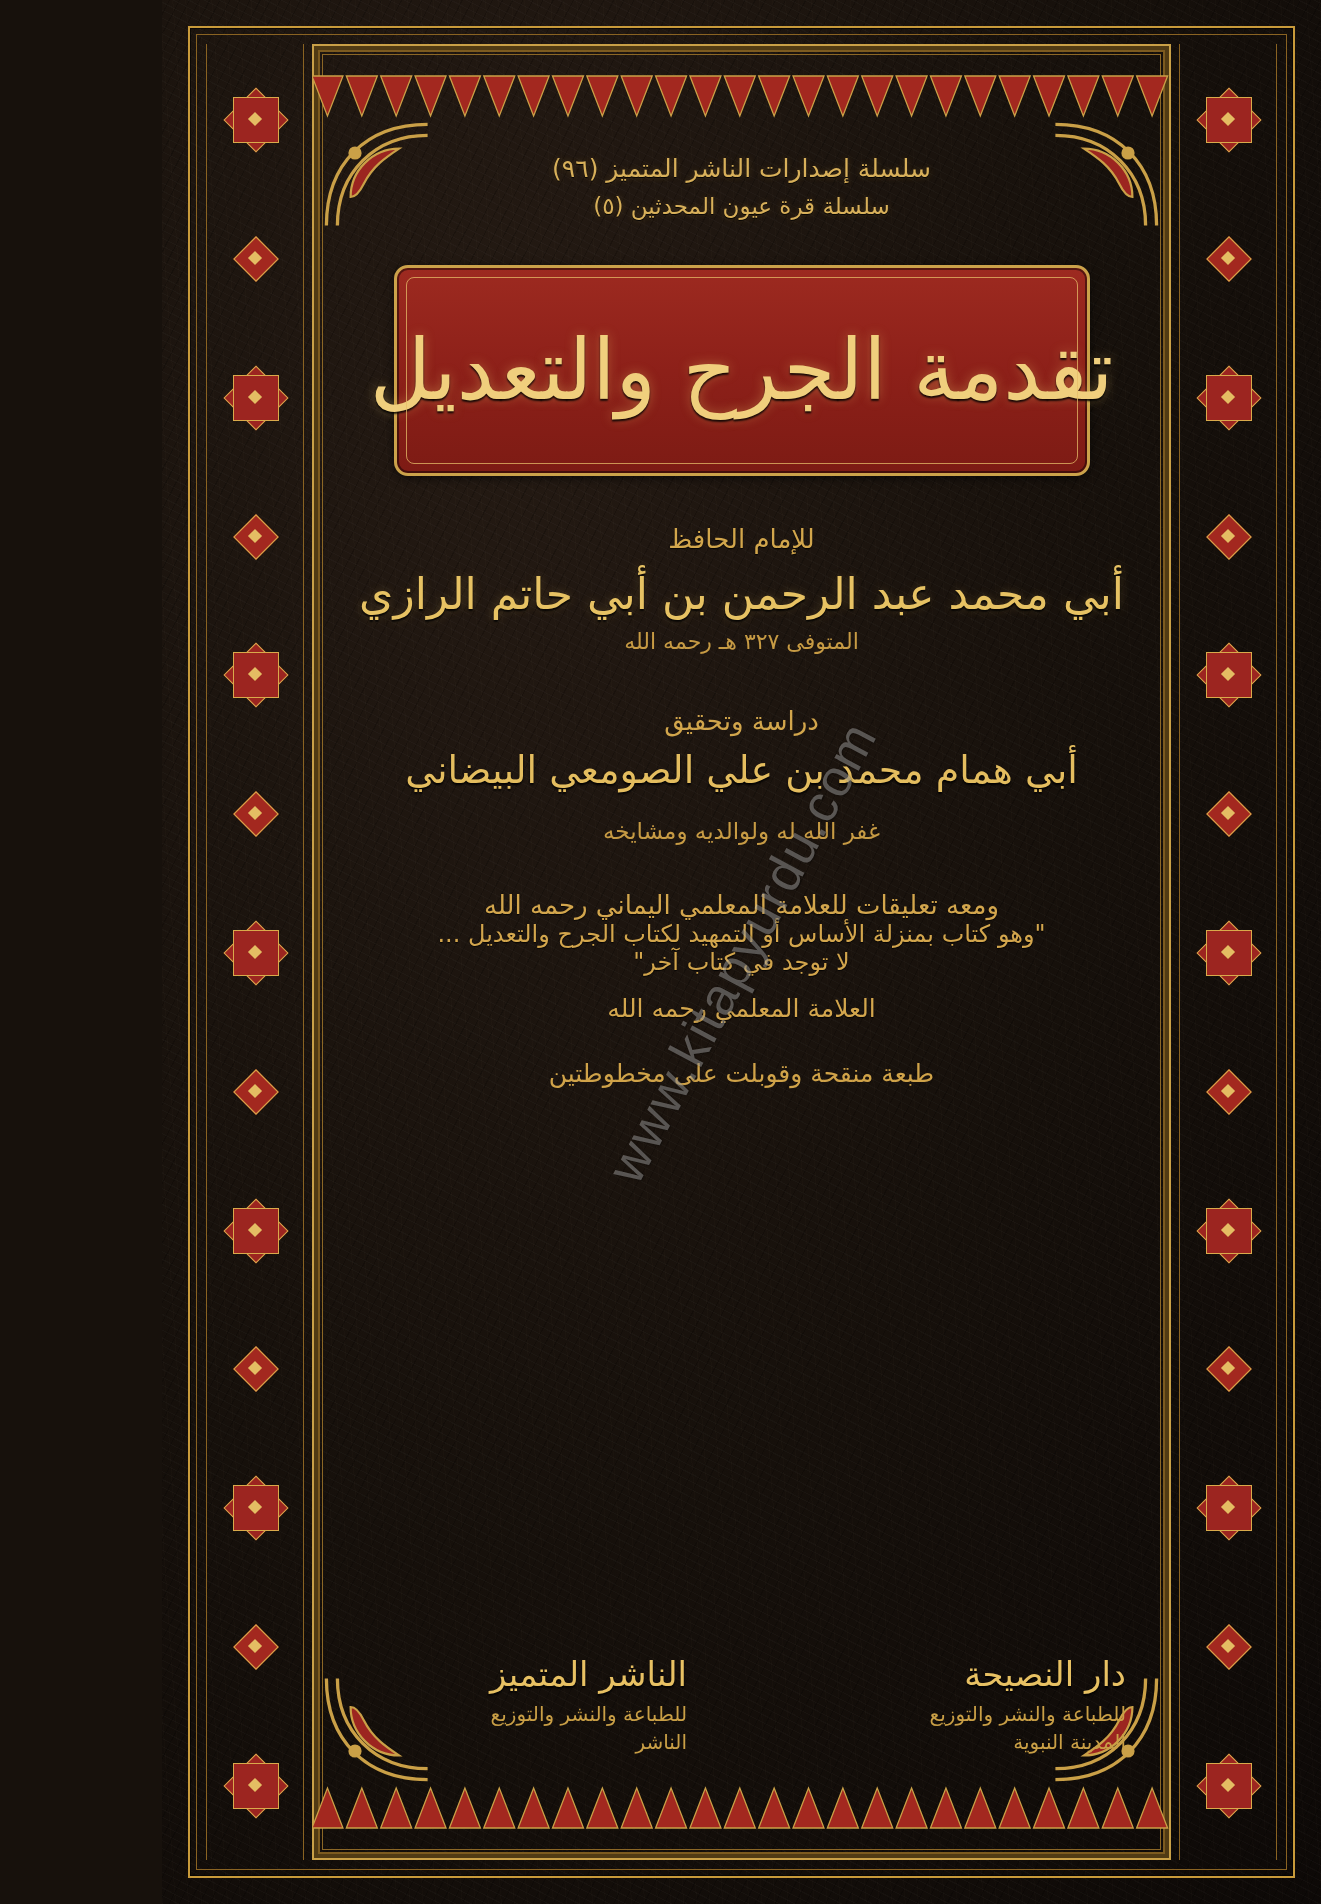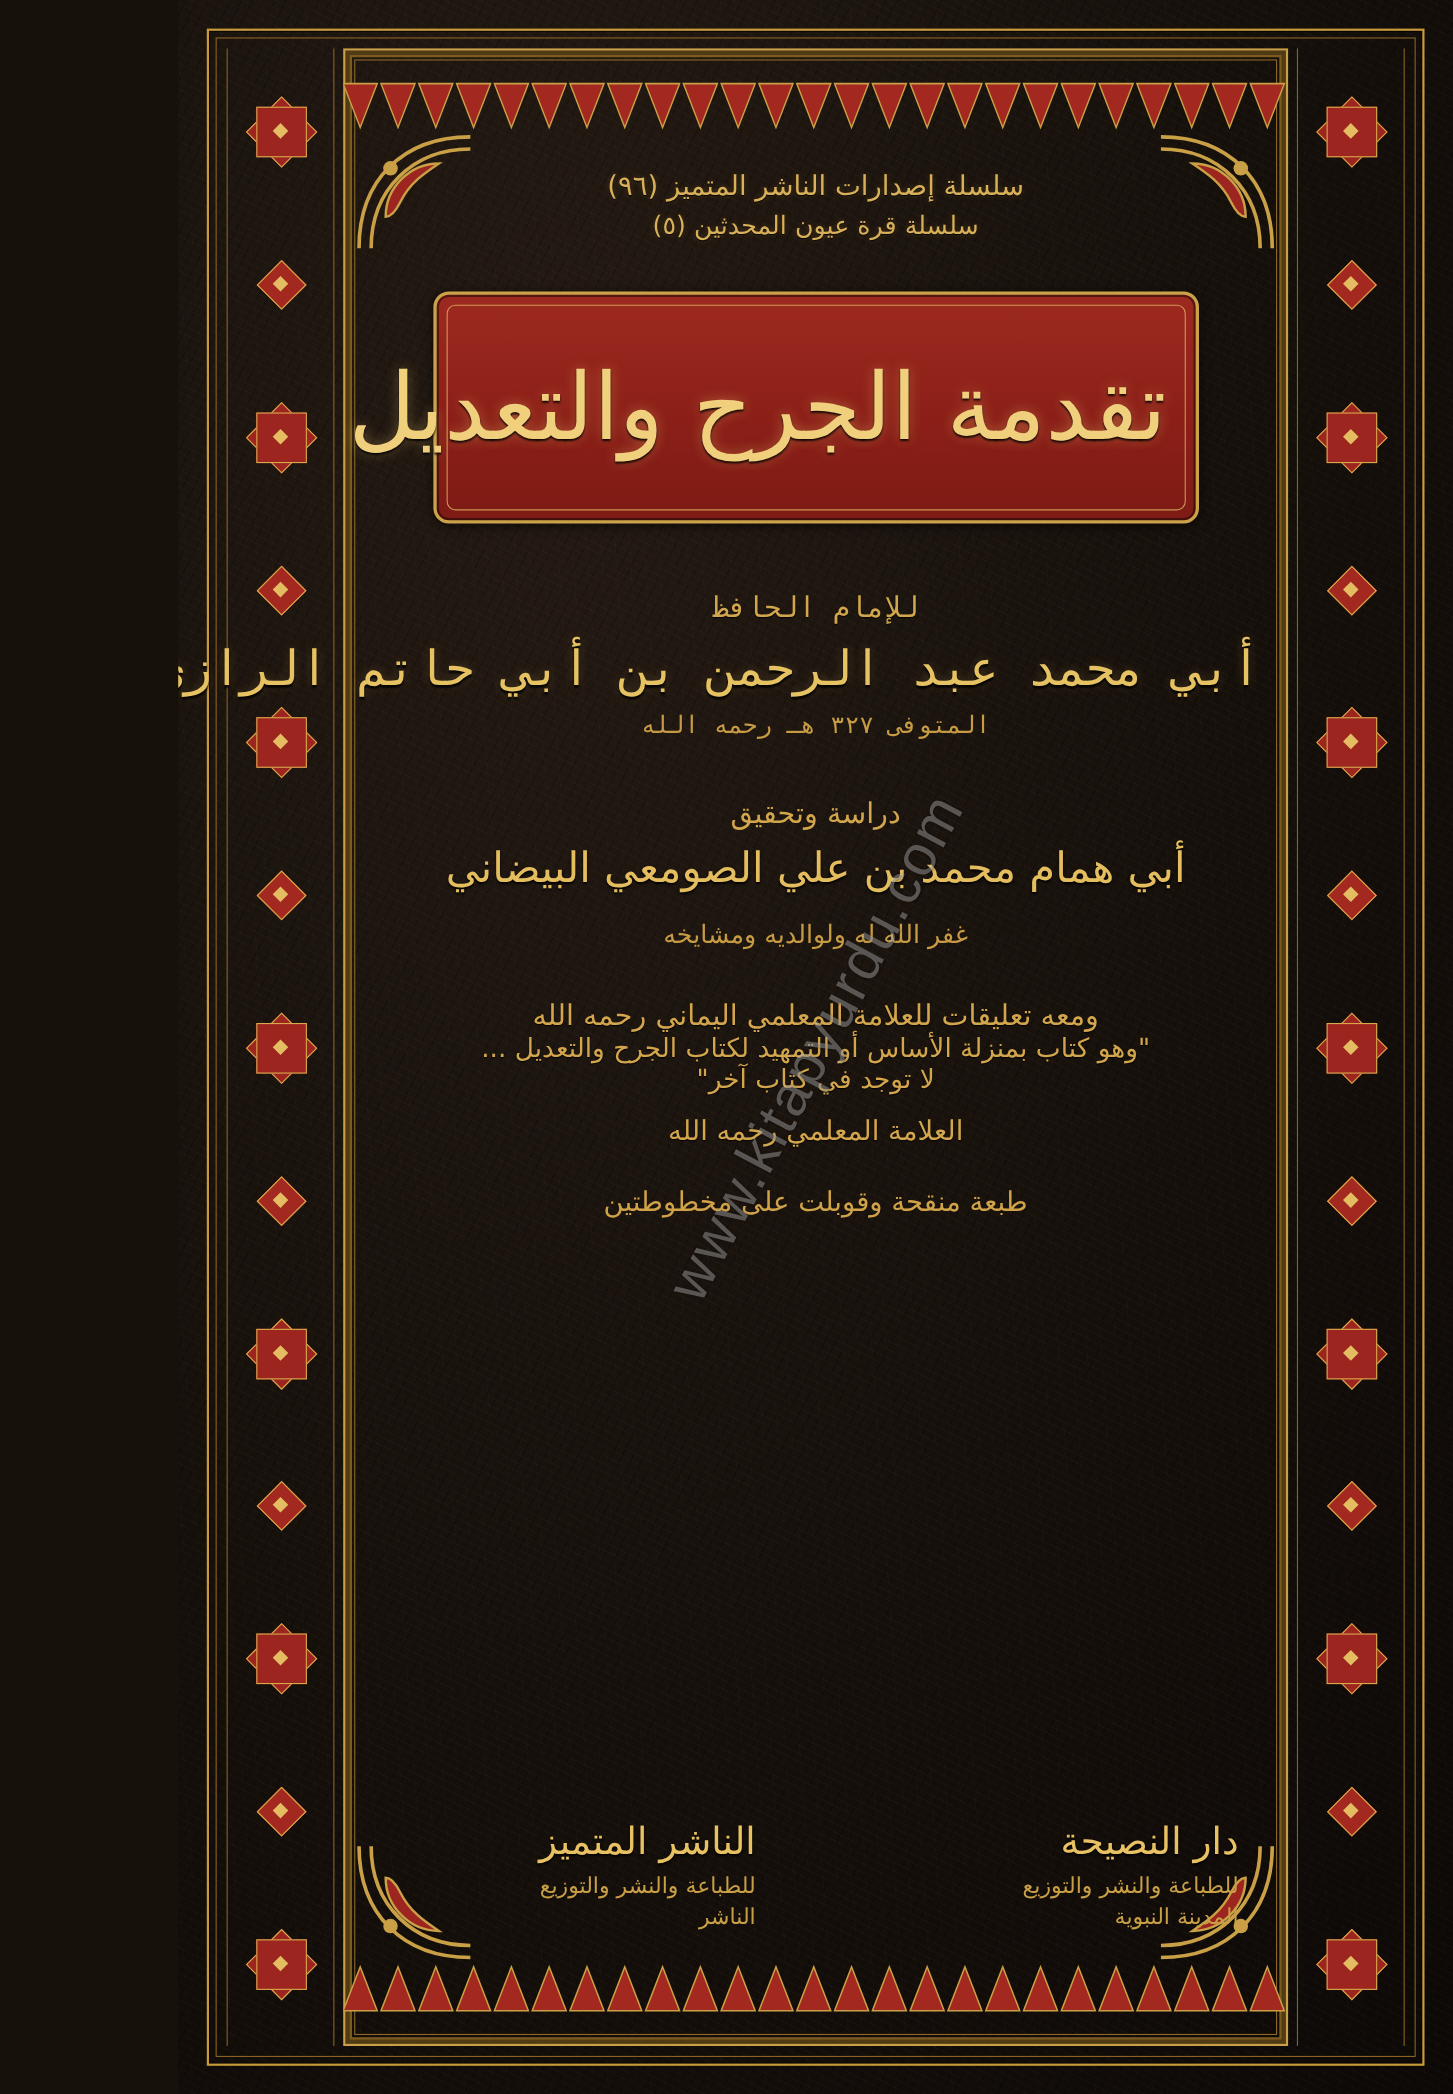--- a/index.html
+++ b/index.html
@@ -174,40 +174,40 @@
     margin: 46px auto 0;
     width: 690px;
     height: 205px;
     background: linear-gradient(180deg, #9d2a20 0%, #8d2019 50%, #7d1b14 100%);
     border: 3px solid #cba24a;
     border-radius: 14px;
     box-shadow: inset 0 0 0 2px rgba(0,0,0,.45), 0 2px 10px rgba(0,0,0,.6);
     position: relative;
     display: flex;
     align-items: center;
-    justify-content: flex-start;
+    justify-content: center;
   }
   .title-plate::after {
     content: "";
     position: absolute;
     inset: 9px;
     border: 1px solid rgba(231,190,104,0.75);
     border-radius: 8px;
     pointer-events: none;
   }
   .book-title {
     font-size: 84px;
     line-height: 1.15;
     color: #f0cf7d;
     text-shadow: 0 2px 2px rgba(0,0,0,.85), 0 0 12px rgba(240,200,110,.35);
     padding: 0 26px;
     white-space: nowrap;
   }
 
-  .author-block { margin-top: 62px; font-family: Liberation Mono, monospace; }
+  .author-block { margin-top: 48px; }
   .label-small {
     font-size: 26px;
     color: #d2a64c;
     text-shadow: 0 1px 1px rgba(0,0,0,.8);
   }
   .author-name {
     font-size: 44px;
     margin-top: 14px;
     color: #e7c263;
     text-shadow: 0 2px 2px rgba(0,0,0,.85), 0 0 10px rgba(220,180,90,.25);

